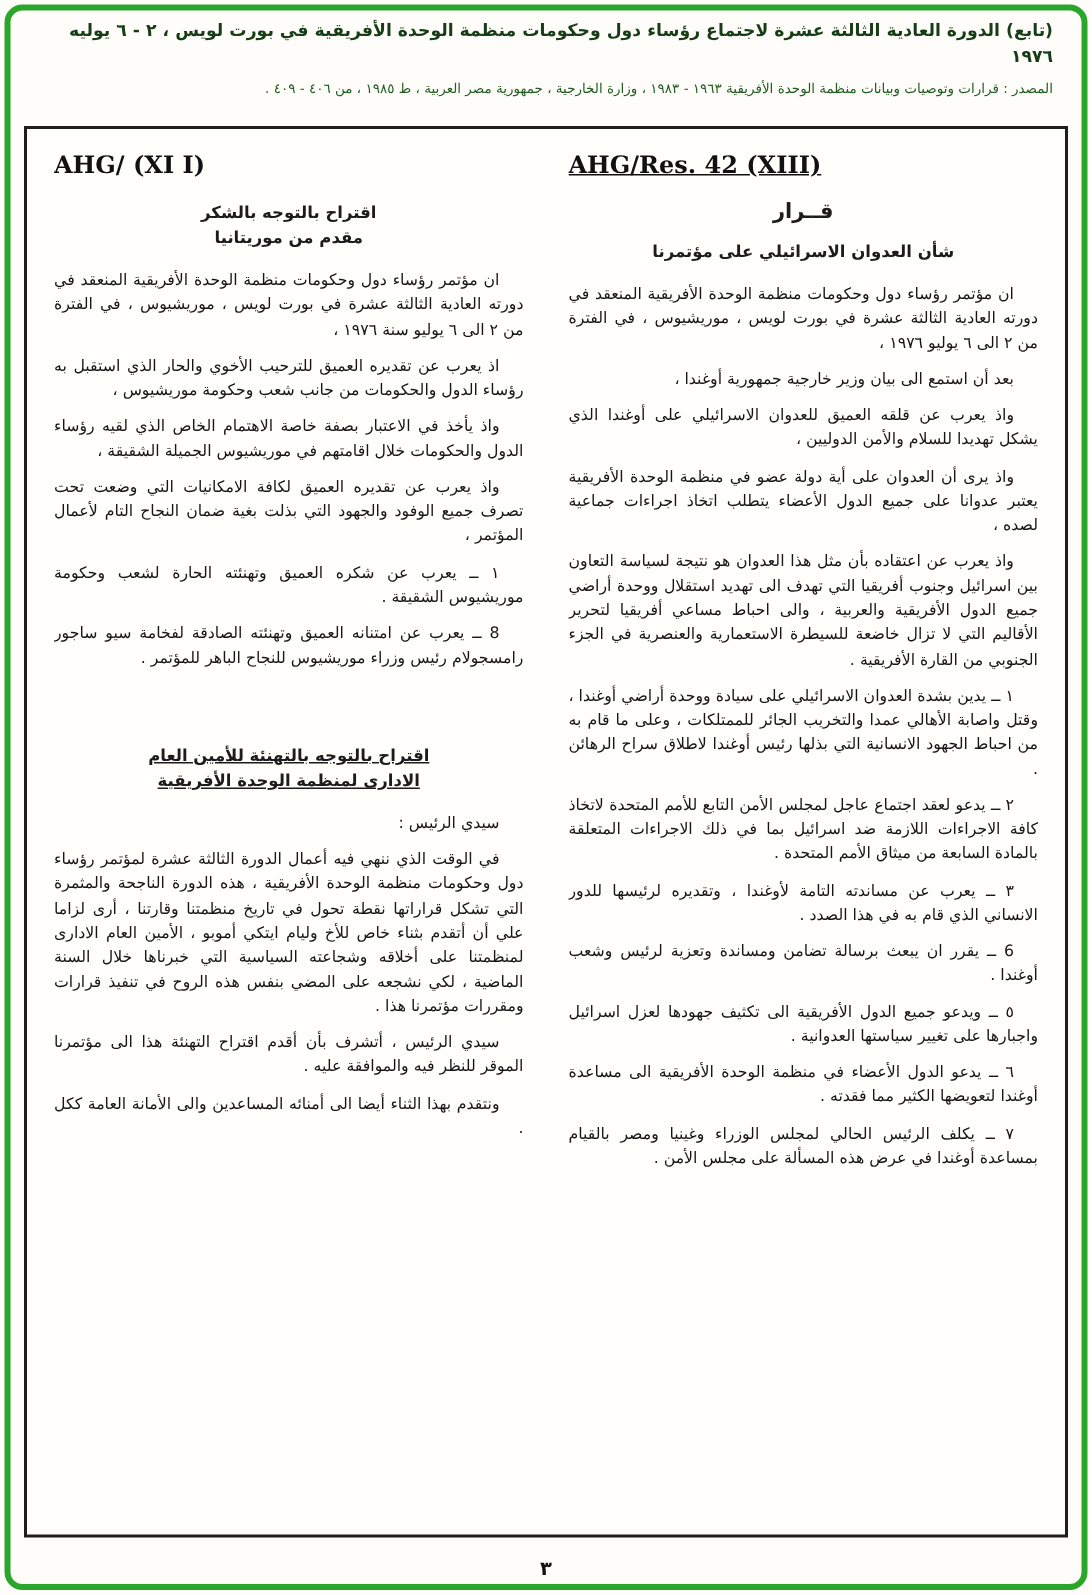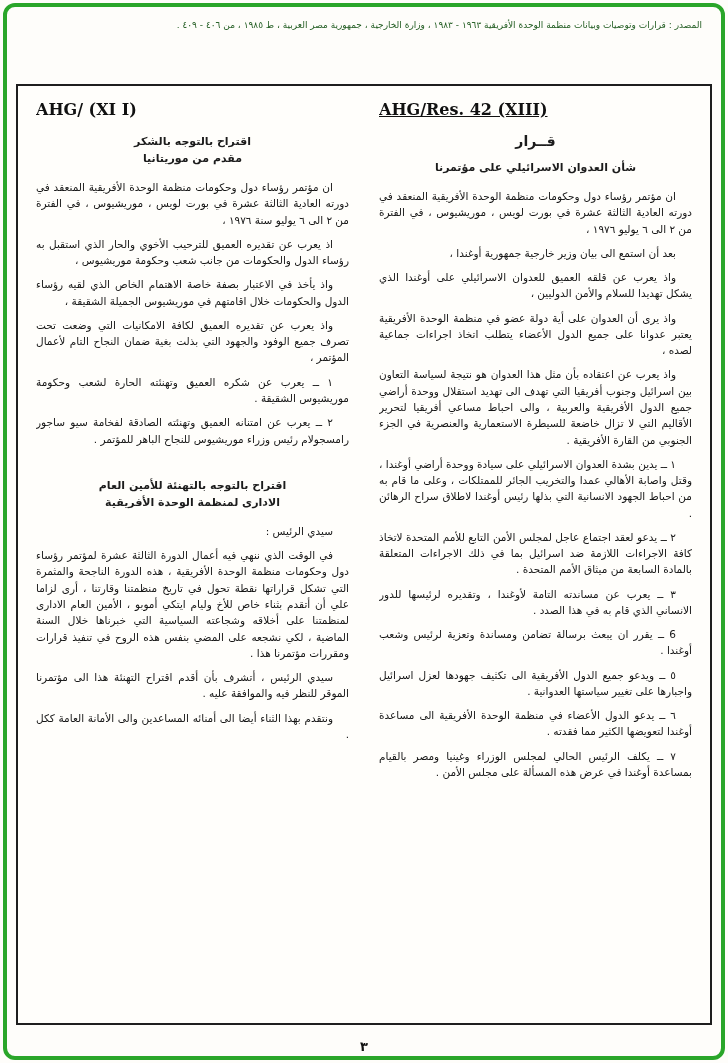--- a/index.html
+++ b/index.html
@@ -33,38 +33,39 @@
   }
   .doc-code.underlined { text-decoration:underline; }
   .res-title {
     text-align:center; font-size:14px; font-weight:bold;
     margin:0 0 10px; letter-spacing:2px;
   }
   .res-subtitle, .prop-title {
     text-align:center; font-size:11px; font-weight:bold;
     line-height:1.55; margin-bottom:12px;
   }
-  .prop-title.second { margin-top:30px; }
+  .prop-title.second { margin-top:48px;text-decoration:underline; }
   .col p {
     font-size:10.5px; line-height:1.55; margin-bottom:8px;
     text-indent:16px; color:#161616;
   }
   .page-number {
     position:absolute; bottom:9px; left:0; right:0;
     text-align:center; font-size:13px; font-weight:bold; color:#111;
   }
 </style>
 </head>
 <body>
 
 <div class="page">
 
   <div class="frame"></div>
 
   <div class="doc-header">
+    <div class="hline1">(تابع) الدورة العادية الثالثة عشرة لاجتماع رؤساء دول وحكومات منظمة الوحدة الأفريقية في بورت لويس ، ٢ - ٦ يوليه ١٩٧٦</div>
     <div class="hline2">المصدر : قرارات وتوصيات وبيانات منظمة الوحدة الأفريقية ١٩٦٣ - ١٩٨٣ ، وزارة الخارجية ، جمهورية مصر العربية ، ط ١٩٨٥ ، من ٤٠٦ - ٤٠٩ .</div>
   </div>
 
   <div class="doc-box">
 
     <div class="col">
       <div class="doc-code underlined">AHG/Res. 42 (XIII)</div>
       <div class="res-title">قــرار</div>
       <div class="res-subtitle">شأن العدوان الاسرائيلي على مؤتمرنا</div>
       <p>ان مؤتمر رؤساء دول وحكومات منظمة الوحدة الأفريقية المنعقد في دورته العادية الثالثة عشرة في بورت لويس ، موريشيوس ، في الفترة من ٢ الى ٦ يوليو ١٩٧٦ ،</p>
@@ -85,21 +86,21 @@
       <div class="doc-code">AHG/ (XI I)</div>
       <div class="prop-title">
         <div>اقتراح بالتوجه بالشكر</div>
         <div>مقدم من موريتانيا</div>
       </div>
       <p>ان مؤتمر رؤساء دول وحكومات منظمة الوحدة الأفريقية المنعقد في دورته العادية الثالثة عشرة في بورت لويس ، موريشيوس ، في الفترة من ٢ الى ٦ يوليو سنة ١٩٧٦ ،</p>
       <p>اذ يعرب عن تقديره العميق للترحيب الأخوي والحار الذي استقبل به رؤساء الدول والحكومات من جانب شعب وحكومة موريشيوس ،</p>
       <p>واذ يأخذ في الاعتبار بصفة خاصة الاهتمام الخاص الذي لقيه رؤساء الدول والحكومات خلال اقامتهم في موريشيوس الجميلة الشقيقة ،</p>
       <p>واذ يعرب عن تقديره العميق لكافة الامكانيات التي وضعت تحت تصرف جميع الوفود والجهود التي بذلت بغية ضمان النجاح التام لأعمال المؤتمر ،</p>
       <p>١ ــ يعرب عن شكره العميق وتهنئته الحارة لشعب وحكومة موريشيوس الشقيقة .</p>
-      <p>٢ ــ يعرب عن امتنانه العميق وتهنئته الصادقة لفخامة سيو ساجور رامسجولام رئيس وزراء موريشيوس للنجاح الباهر للمؤتمر .</p>
+      <p>8 ــ يعرب عن امتنانه العميق وتهنئته الصادقة لفخامة سيو ساجور رامسجولام رئيس وزراء موريشيوس للنجاح الباهر للمؤتمر .</p>
 
       <div class="prop-title second">
         <div>اقتراح بالتوجه بالتهنئة للأمين العام</div>
         <div>الادارى لمنظمة الوحدة الأفريقية</div>
       </div>
       <p>سيدي الرئيس :</p>
       <p>في الوقت الذي ننهي فيه أعمال الدورة الثالثة عشرة لمؤتمر رؤساء دول وحكومات منظمة الوحدة الأفريقية ، هذه الدورة الناجحة والمثمرة التي تشكل قراراتها نقطة تحول في تاريخ منظمتنا وقارتنا ، أرى لزاما علي أن أتقدم بثناء خاص للأخ وليام ايتكي أموبو ، الأمين العام الادارى لمنظمتنا على أخلاقه وشجاعته السياسية التي خبرناها خلال السنة الماضية ، لكي نشجعه على المضي بنفس هذه الروح في تنفيذ قرارات ومقررات مؤتمرنا هذا .</p>
       <p>سيدي الرئيس ، أتشرف بأن أقدم اقتراح التهنئة هذا الى مؤتمرنا الموقر للنظر فيه والموافقة عليه .</p>
       <p>ونتقدم بهذا الثناء أيضا الى أمنائه المساعدين والى الأمانة العامة ككل .</p>
     </div>

